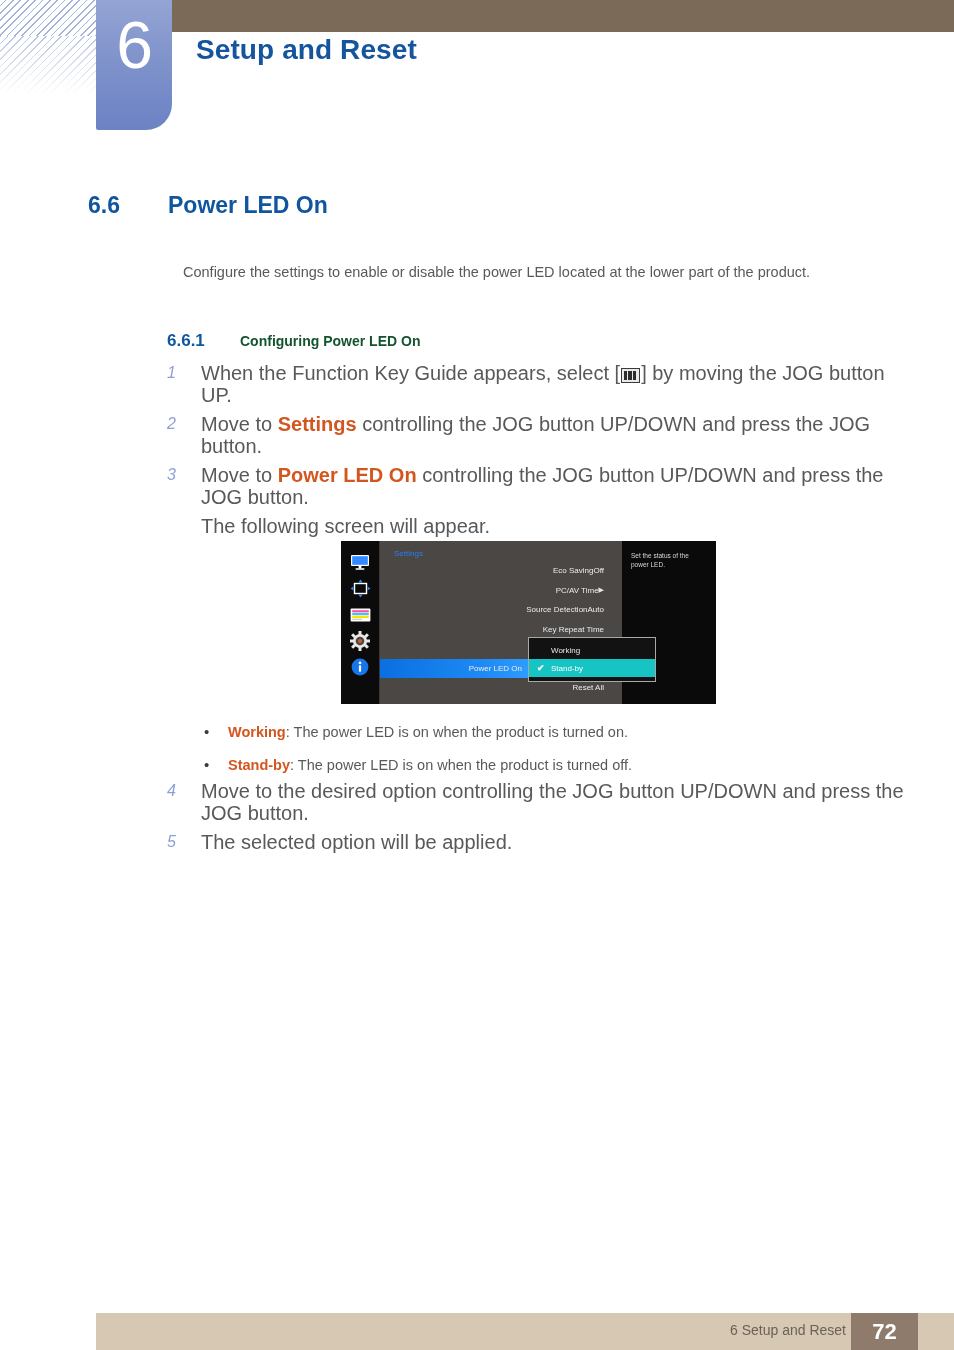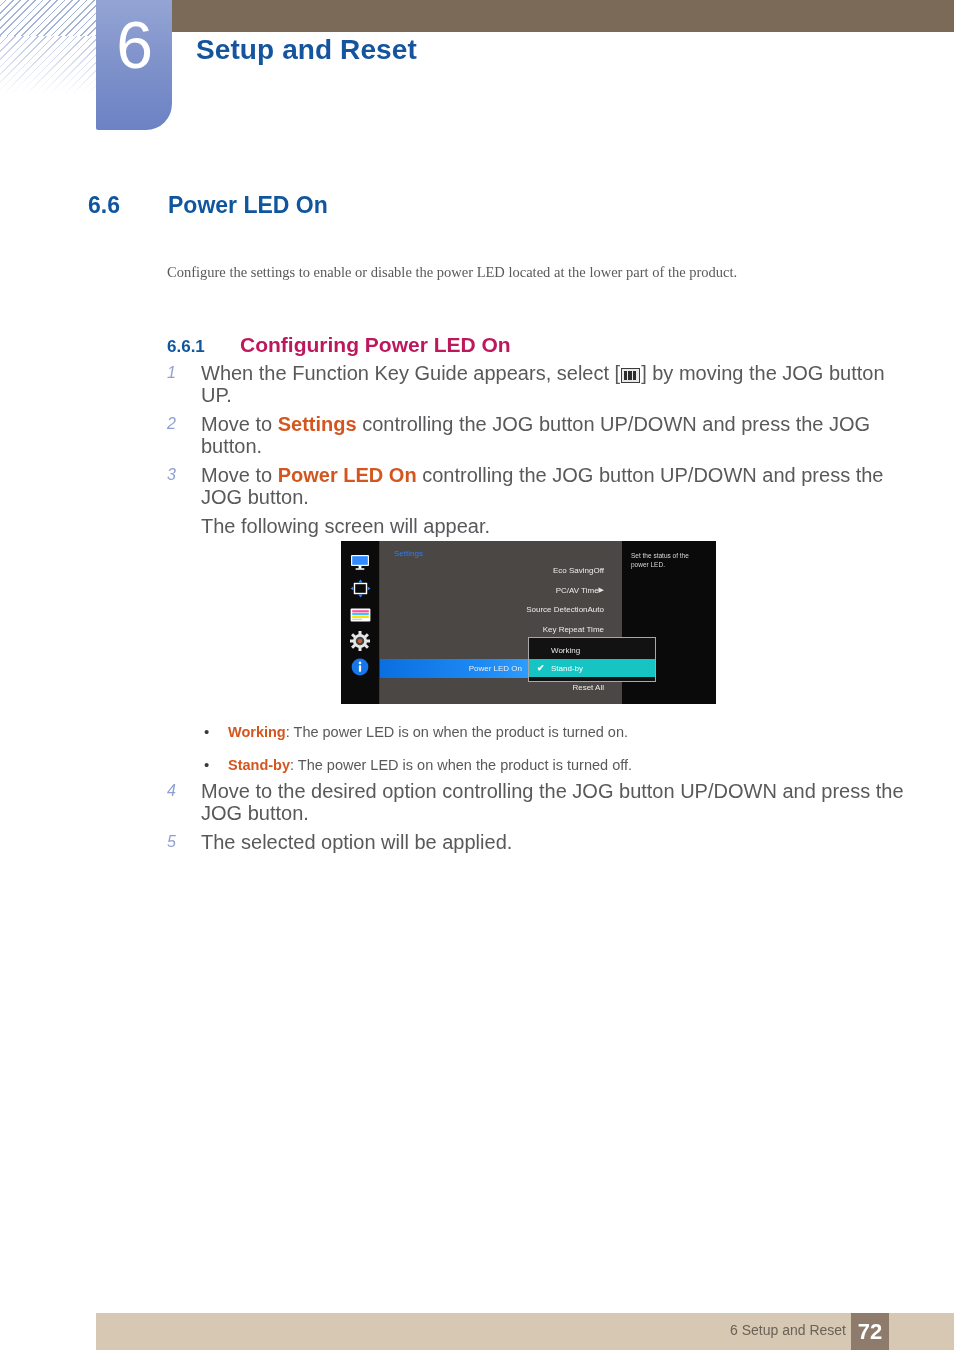--- a/index.html
+++ b/index.html
@@ -85,44 +85,43 @@
     width: 80px;
   }
   .h2-text {
     font-size: 23px;
     font-weight: bold;
     color: #10569f;
   }
 
   .intro-para {
     position: absolute;
-    left: 167px; top: 262px;
+    left: 183px; top: 262px;
     width: 730px;
     font-size: 14.5px;
     color: #59595b;
     line-height: 1.5;
-    font-family: Liberation Serif, serif;
   }
 
   .h3-row {
     position: absolute;
     left: 167px; top: 319px;
     display: flex;
     align-items: baseline;
   }
   .h3-num {
     font-size: 17px;
     font-weight: bold;
     color: #10569f;
     width: 73px;
   }
   .h3-text {
-    font-size: 21px;
-    font-weight: bold;
-    color: #be185d;
+    font-size: 14px;
+    font-weight: bold;
+    color: #14532d;
     margin-top: 14px;
   }
 
   
   .steps {
     position: absolute;
     left: 167px; top: 362px;
     width: 740px;
   }
   .step {
@@ -293,21 +292,21 @@
   }
   .footer-text {
     position: absolute;
     right: 108px; top: 1322px;
     font-size: 14px;
     color: #6b6157;
   }
   .footer-page {
     position: absolute;
     left: 851px; top: 1313px;
-    width: 38px; height: 37px;
+    width: 67px; height: 37px;
     background: #8e7b6b;
     color: #ffffff;
     font-size: 22px;
     font-weight: bold;
     display: flex;
     align-items: center;
     justify-content: center;
   }
 </style>
 </head>

